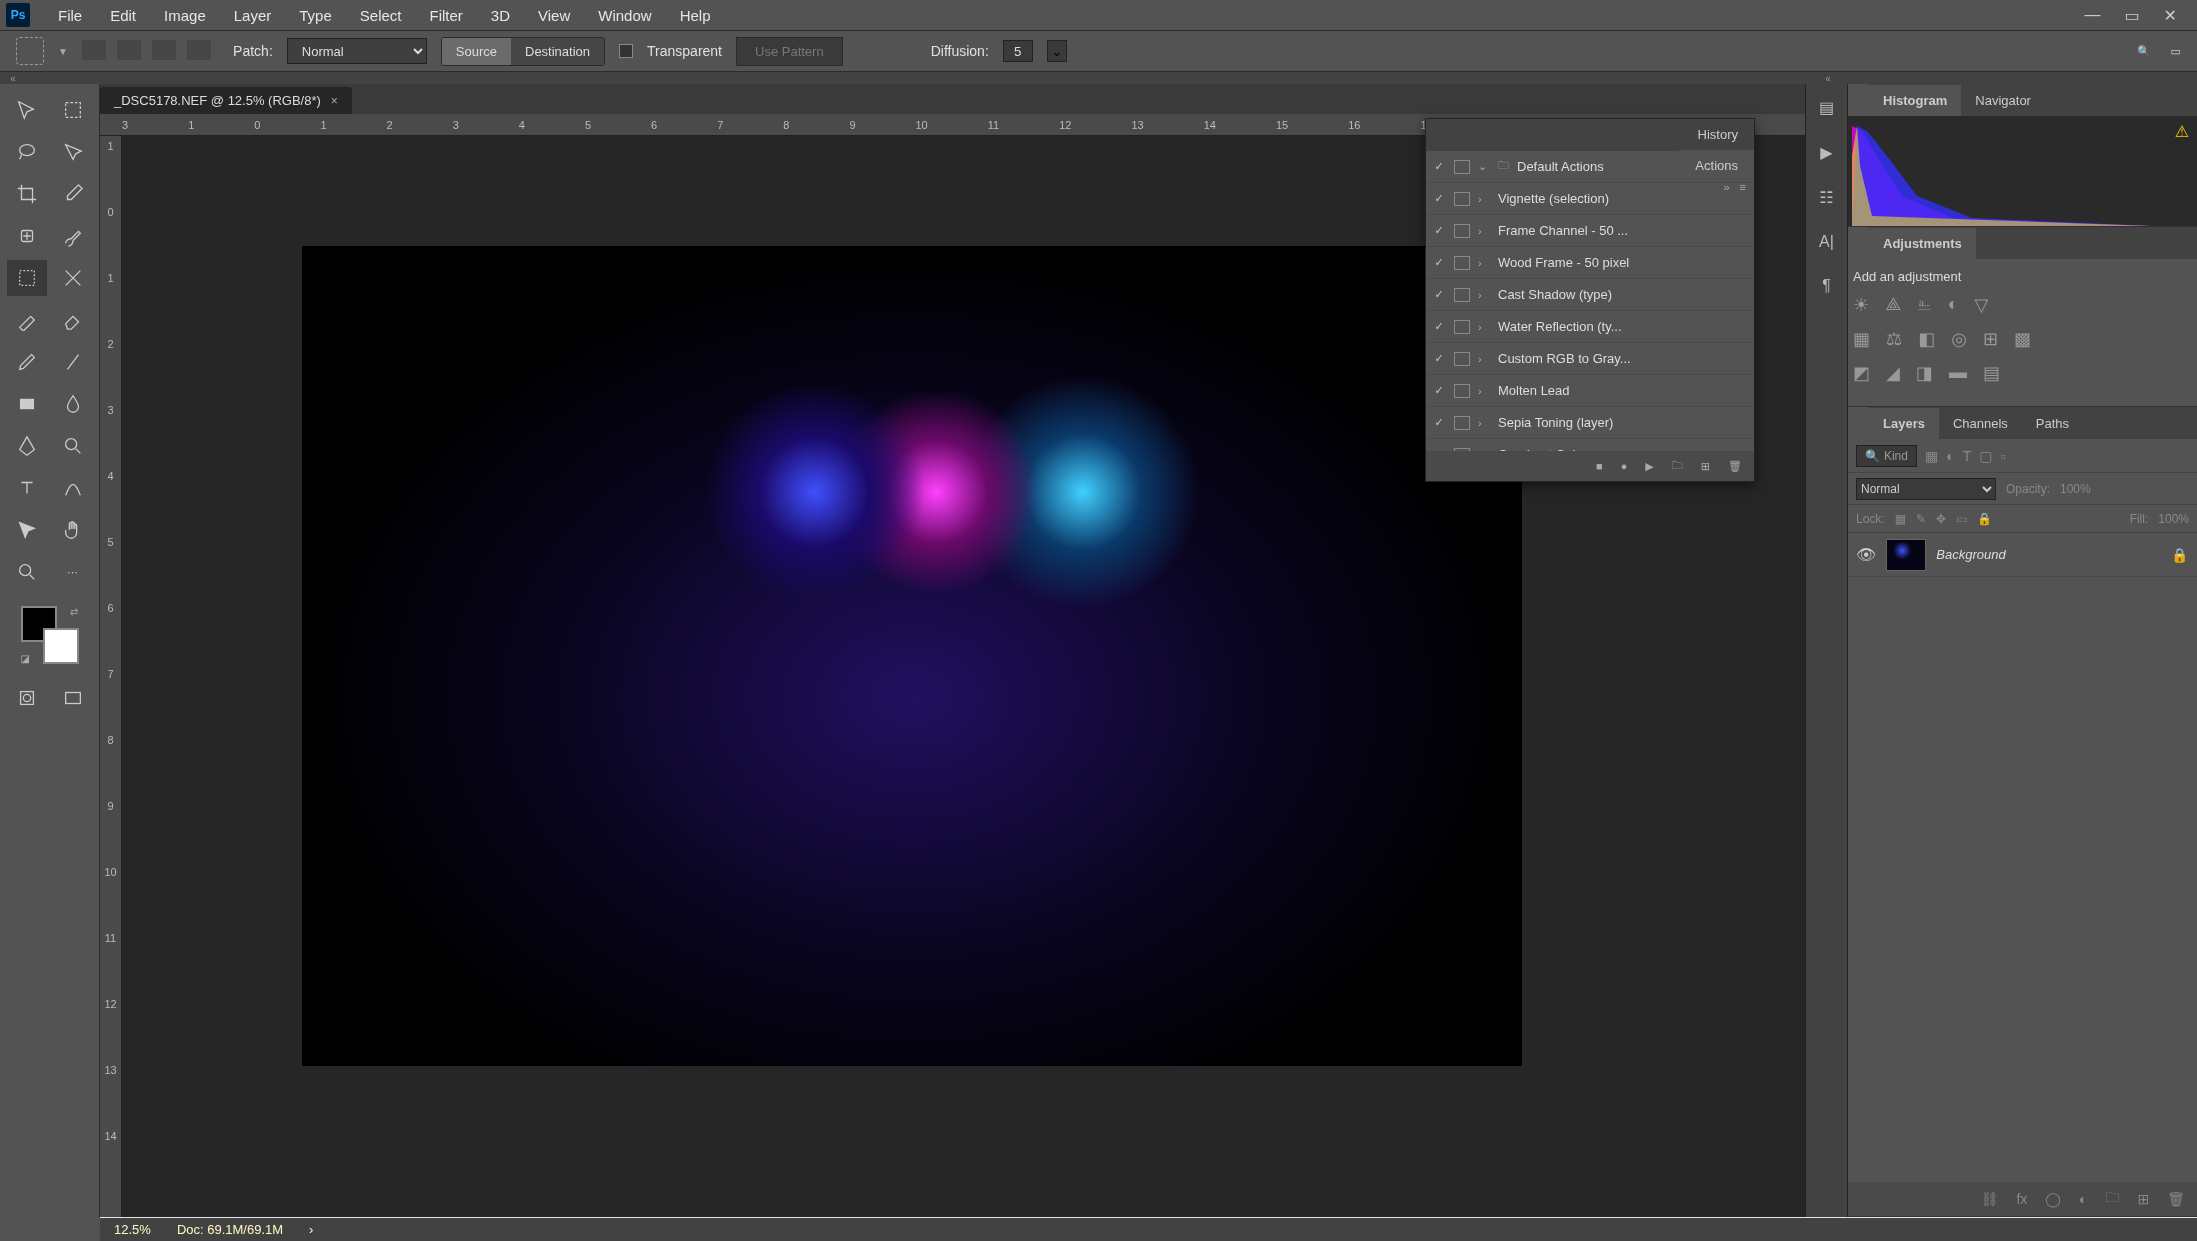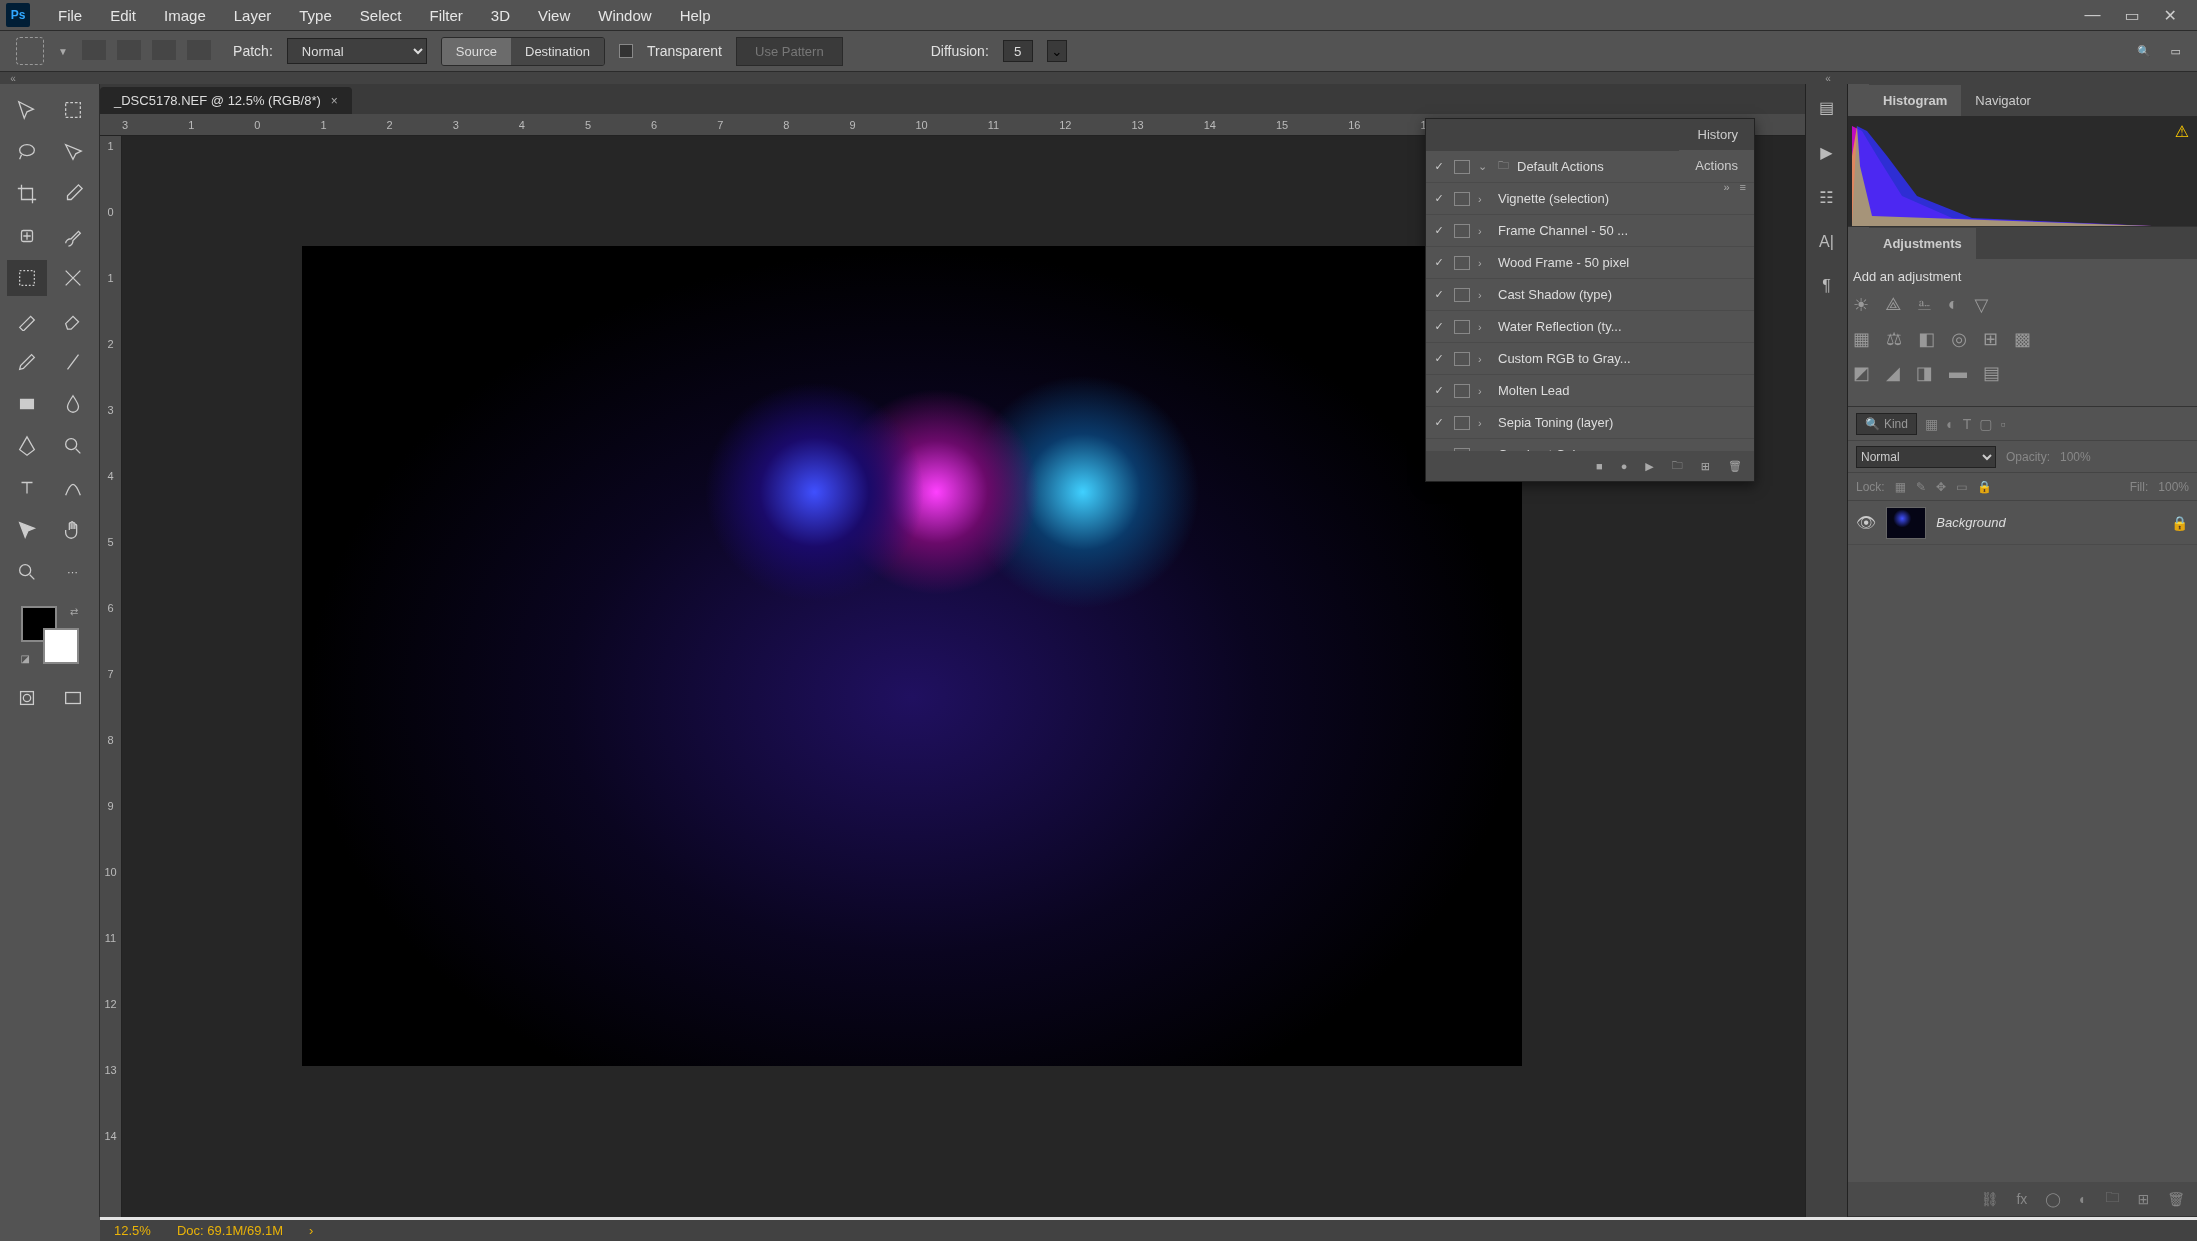--- a/index.html
+++ b/index.html
@@ -101,21 +101,21 @@
 .layerlock { display:flex; align-items:center; height:28px; padding:0 8px; gap:10px; border-bottom:1px solid #444; font-size:12px; color:#888; }
 .layerlist { flex:1; }
 .lrow { display:flex; align-items:center; height:44px; padding:0 8px; gap:10px; border-bottom:1px solid #4a4a4a; }
 .lrow .eye { font-size:16px; color:#ccc; }
 .lrow .thumb { width:40px; height:32px; background:radial-gradient(circle at 40% 35%,#4050ff 0%,transparent 30%),#050515; border:1px solid #666; }
 .lrow .nm { font-style:italic; font-size:13px; color:#ddd; flex:1; }
 .lrow .lck { font-size:14px; color:#aaa; }
 .layerbot { height:34px; background:#4a4a4a; display:flex; align-items:center; justify-content:flex-end; gap:18px; padding:0 12px; color:#888; font-size:14px; }
 
 
-.status { position:absolute; bottom:0; left:100px; right:0; height:24px; background:#424242; display:flex; align-items:center; padding:0 14px; gap:26px; font-size:13px; color:#eab308; border-top:3px solid #e5e5e5; }
+.status { position:absolute; bottom:0; left:100px; right:0; height:24px; background:#424242; display:flex; align-items:center; padding:0 14px; gap:26px; font-size:13px; color:#fef9c3; border-top:1px solid #e5e5e5; }
 </style>
 </head>
 <body>
 
 <div class="menubar">
   <div class="logo">Ps</div>
   <div class="mi">File</div>
   <div class="mi">Edit</div>
   <div class="mi">Image</div>
   <div class="mi">Layer</div>
@@ -439,20 +439,25 @@
           <span>◩</span>
           <span>◢</span>
           <span>◨</span>
           <span>▬</span>
           <span>▤</span>
         </div>
       </div>
     </div>
 
     <div class="panel" style="flex:1;display:flex;flex-direction:column">
+      <div class="ptitle">
+        <div class="t active">Layers</div>
+        <div class="t">Channels</div>
+        <div class="t">Paths</div>
+      </div>
       <div class="layerfilter">
         <div class="kind">🔍 <span>Kind</span></div>
         <span class="fico">▦</span>
         <span class="fico">◐</span>
         <span class="fico">T</span>
         <span class="fico">▢</span>
         <span class="fico">▫</span>
       </div>
       <div class="layermode">
         <select><option>Normal</option></select>

